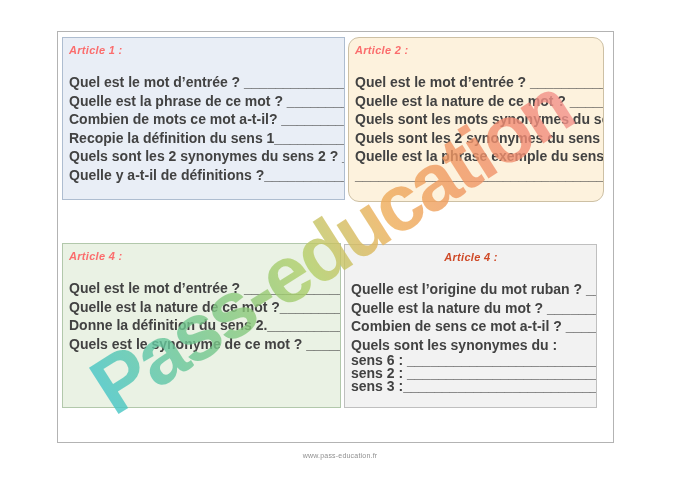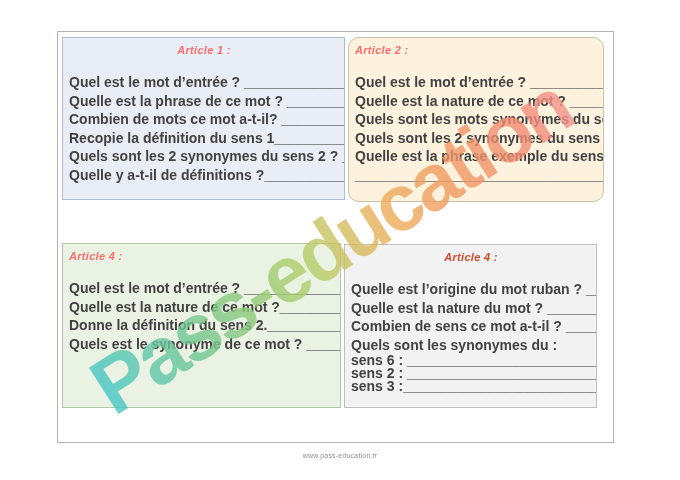--- a/index.html
+++ b/index.html
@@ -17,21 +17,21 @@
   }
   .box .title {
     font-weight:bold; font-style:italic; font-size:11px;
     margin-bottom:17px; letter-spacing:.3px;
   }
   .line {
     font-weight:bold; font-size:14px; color:#424242;
     line-height:18.6px; white-space:nowrap;
   }
   .line.tight { line-height:12.6px; }
-  .box1 { left:62px;  top:37px;  width:283px; height:163px; background:#e9eef6; border-color:#aebdd0;text-align:center; }
+  .box1 { left:62px;  top:37px;  width:283px; height:163px; background:#e9eef6; border-color:#aebdd0; }
   .box2 { left:348px; top:37px;  width:256px; height:165px; background:#fdf2dd; border-color:#cdc0a4;border-radius:11px; }
   .box3 { left:62px;  top:243px; width:279px; height:165px; background:#eaf2e4; border-color:#b2c8ab; }
   .box4 { left:344px; top:244px; width:253px; height:164px; background:#f2f2f2; border-color:#bfbfbf; }
   .box1 .title, .box2 .title, .box3 .title { color:#fb6d6d; }
   .box4 .title { color:#cf4a28;text-align:center; }
   .watermark {
     position:absolute; left:-35px; top:198px; width:750px; height:125px;
     transform:rotate(-32.5deg);
     font-size:80px; font-weight:bold; letter-spacing:-3px;
     text-align:center; white-space:nowrap;

